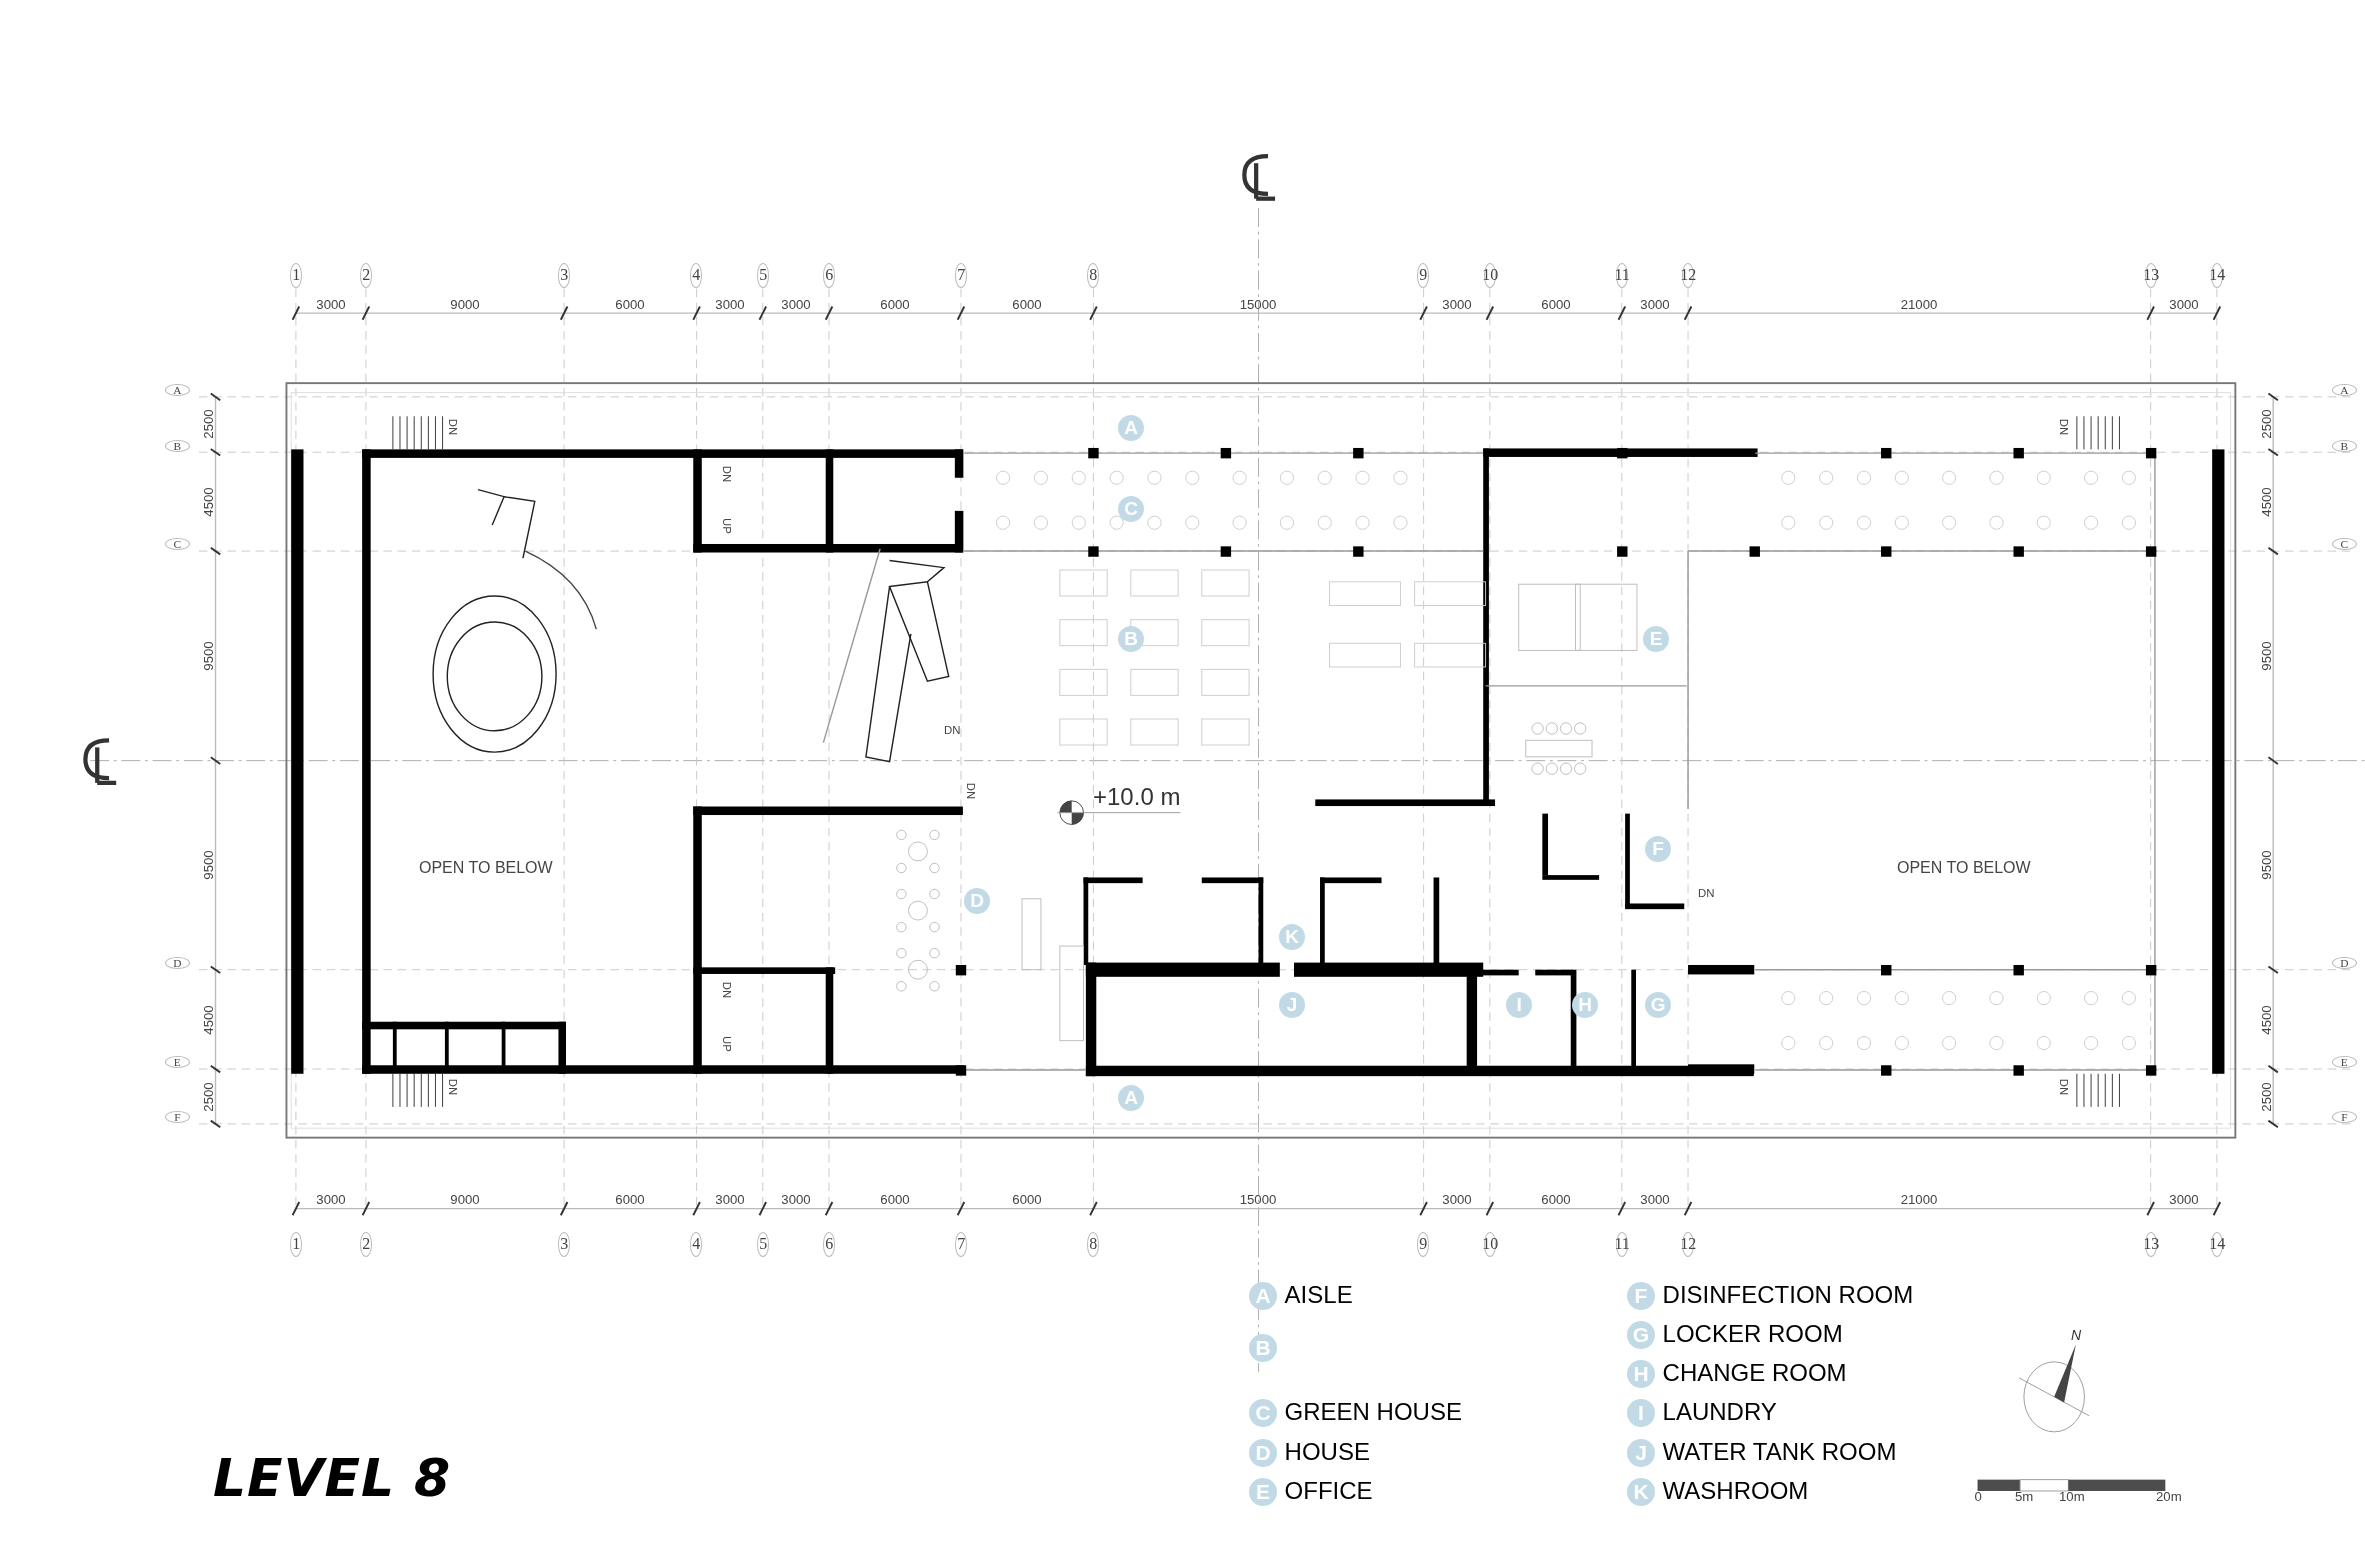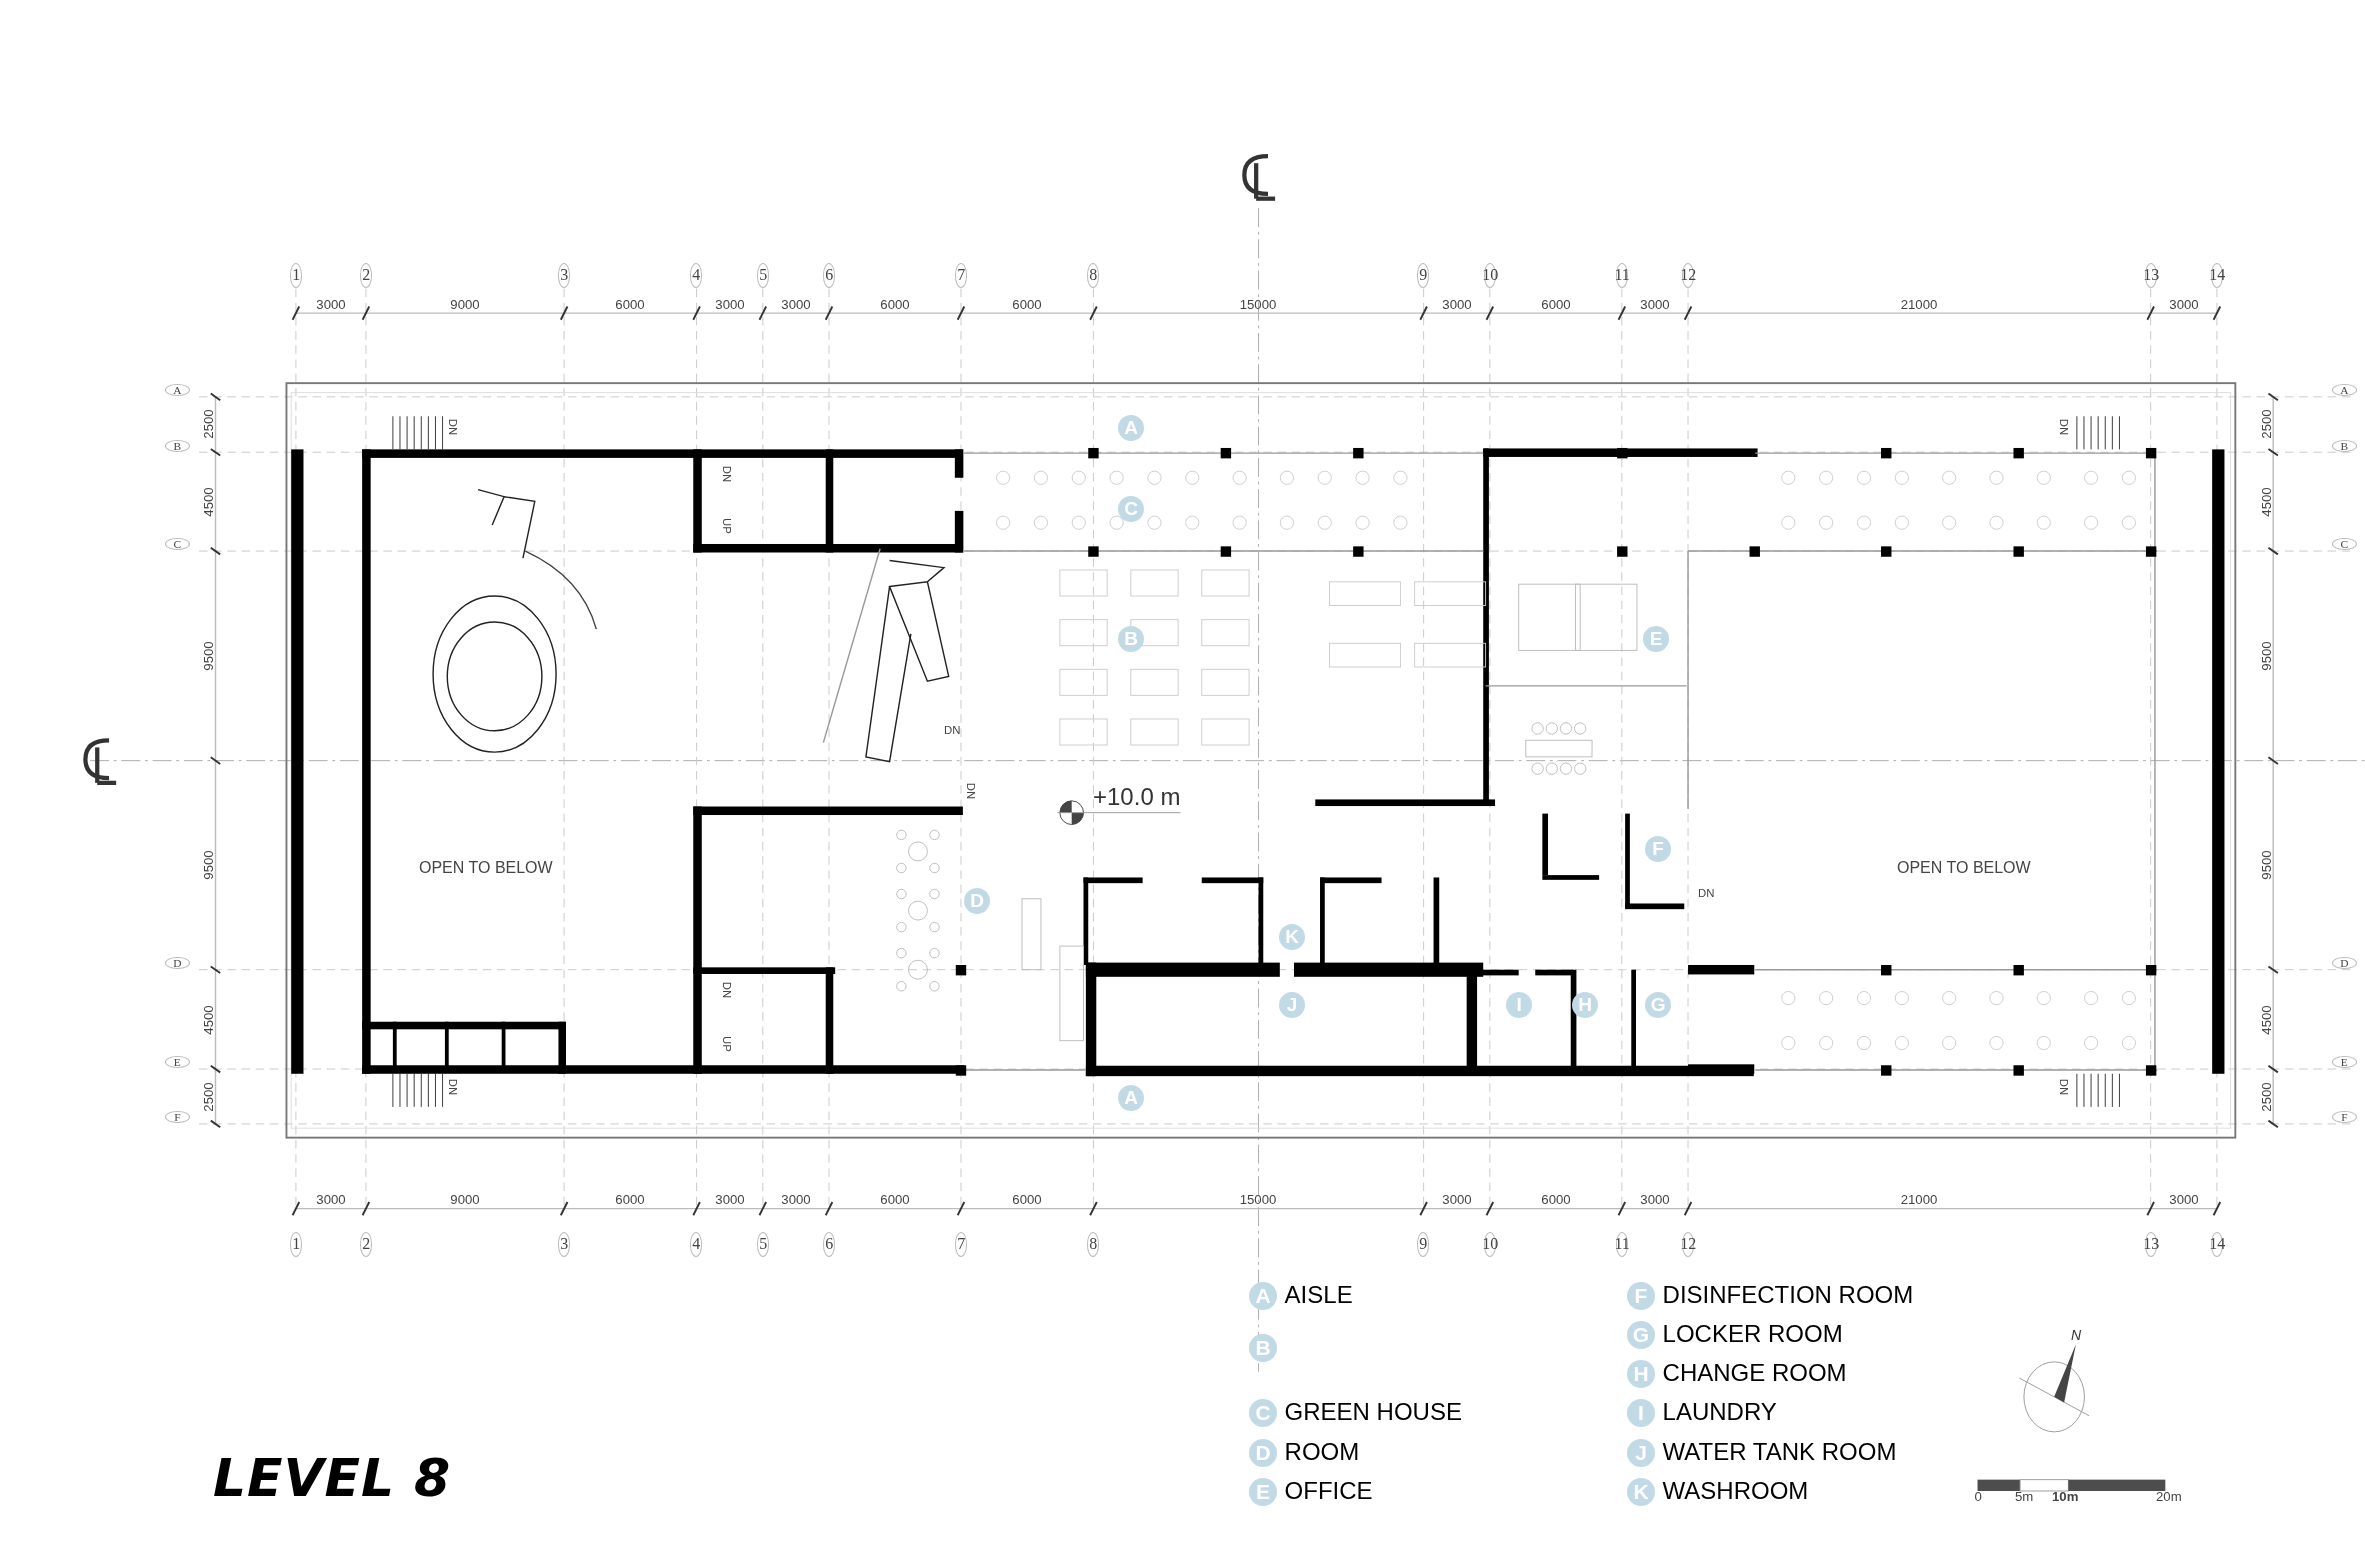--- a/index.html
+++ b/index.html
@@ -544,21 +544,21 @@
   </div>
   <div class="leg-item" style="left:0;top:39px;">
     <span class="leg-badge" style="margin-top:13.2px">B</span>
   </div>
   <div class="leg-item" style="left:0;top:117px;">
     <span class="leg-badge">C</span>
     <span class="leg-label">GREEN HOUSE</span>
   </div>
   <div class="leg-item" style="left:0;top:157px;">
     <span class="leg-badge">D</span>
-    <span class="leg-label">ROOM</span>
+    <span class="leg-label">HOUSE</span>
   </div>
   <div class="leg-item" style="left:0;top:196px;">
     <span class="leg-badge">E</span>
     <span class="leg-label">OFFICE</span>
   </div>
 
   <div class="leg-item" style="left:378px;top:0;">
     <span class="leg-badge">F</span>
     <span class="leg-label">DISINFECTION ROOM</span>
   </div>
@@ -582,21 +582,21 @@
     <span class="leg-badge">K</span>
     <span class="leg-label">WASHROOM</span>
   </div>
 </div>
 
 <span class="ann" style="left:2071px;top:1327px;font-size:14px;font-style:italic;color:#333;">N</span>
 
 <div class="sb-labels">
   <span style="left:11.4px;">0</span>
   <span style="left:52px;">5m</span>
-  <span style="left:89px;font-weight:bold;">10m</span>
+  <span style="left:96px;">10m</span>
   <span style="left:193px;">20m</span>
 </div>
 
 <div class="title">LEVEL 8</div>
 
 <style>
   .bub{position:absolute;width:12.3px;height:24.6px;border:0.9px solid #bbb;border-radius:50%;display:flex;align-items:center;justify-content:center;font-family:"Liberation Serif",serif;font-size:16px;color:#444;box-sizing:border-box;background:#fff;}
   .bub.row{width:24.6px;height:12.3px;font-size:11.4px;}
   .dim{position:absolute;font-family:"Liberation Sans",sans-serif;font-size:13.2px;color:#444;transform:translateX(-50%);}
   .dim.vert{transform:translate(-50%,-50%) rotate(-90deg);}

